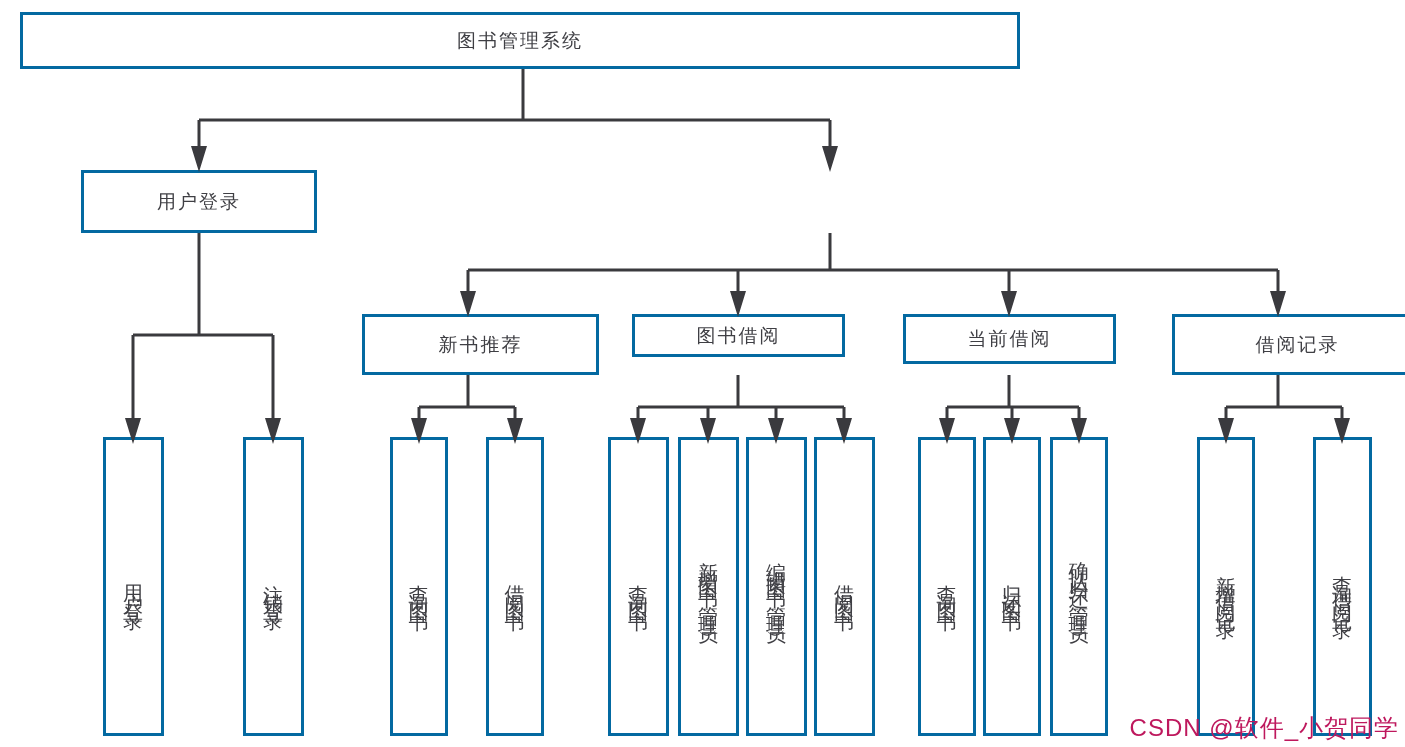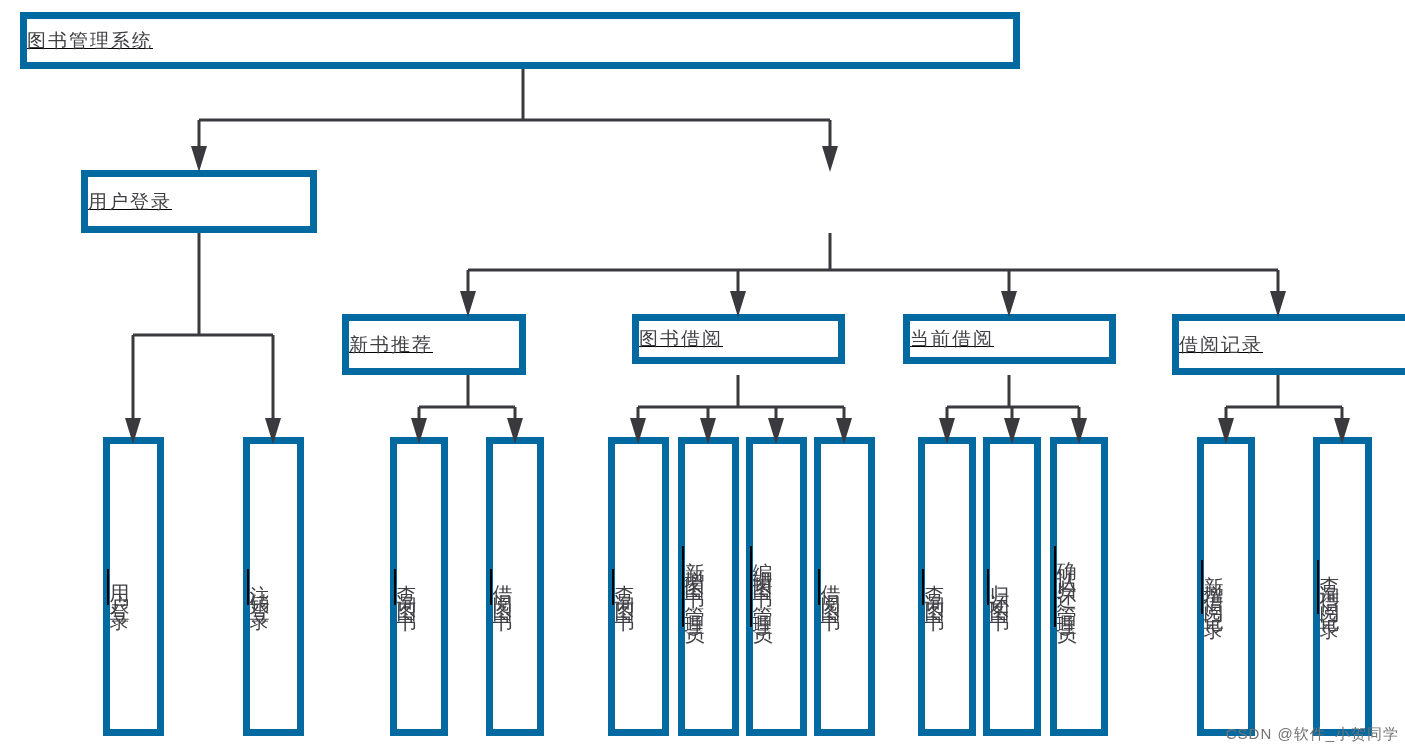--- a/index.html
+++ b/index.html
@@ -6,27 +6,26 @@
   body{
     width:1405px;height:747px;
     background:#ffffff;
     font-family:"Liberation Sans","DejaVu Sans",sans-serif;
     overflow:hidden;
   }
   .stage{position:relative;width:1405px;height:747px;background:#ffffff;}
   .box{
     position:absolute;
     box-sizing:border-box;
-    border:7px solid #0369a1;
+    border:3px solid #0369a1;
     background:#ffffff;
     display:flex;
     align-items:center;
-    justify-content:flex-start;
+    justify-content:center;
     z-index:1;
-    text-decoration:underline;
   }
   .lbl{
     color:#3f3f44;
     font-size:19px;
     letter-spacing:2px;
     white-space:nowrap;
   }
   .vbox .lbl{
     writing-mode:vertical-rl;
     font-size:20px;
@@ -38,22 +37,22 @@
     position:absolute;
     left:0;top:0;
     z-index:2;
     pointer-events:none;
   }
   .watermark{
     position:absolute;
     right:6px;
     bottom:3px;
     z-index:3;
-    color:#737373;
-    font-size:15px;
+    color:#be185d;
+    font-size:24px;
     letter-spacing:1px;
     white-space:nowrap;
   }
 </style>
 </head>
 <body>
 
 <div class="stage">
 
   <svg class="connectors" width="1405" height="747" viewBox="0 0 1405 747">
@@ -77,24 +76,24 @@
   </svg>
 
   <div class="box" style="left:20px;top:12px;width:1000px;height:57px">
     <span class="lbl">图书管理系统</span>
   </div>
 
   <div class="box" style="left:81px;top:170px;width:236px;height:63px">
     <span class="lbl">用户登录</span>
   </div>
 
-  <div class="box" style="left:342px;top:314px;width:184px;height:61px">
+  <div class="box" style="left:362px;top:314px;width:237px;height:61px">
     <span class="lbl">新书推荐</span>
   </div>
-  <div class="box" style="left:632px;top:314px;width:213px;height:50px">
+  <div class="box" style="left:632px;top:314px;width:213px;height:43px">
     <span class="lbl">图书借阅</span>
   </div>
   <div class="box" style="left:903px;top:314px;width:213px;height:50px">
     <span class="lbl">当前借阅</span>
   </div>
   <div class="box" style="left:1172px;top:314px;width:251px;height:61px">
     <span class="lbl">借阅记录</span>
   </div>
 
   <div class="box vbox" style="left:103px;top:437px;width:61px;height:299px">

